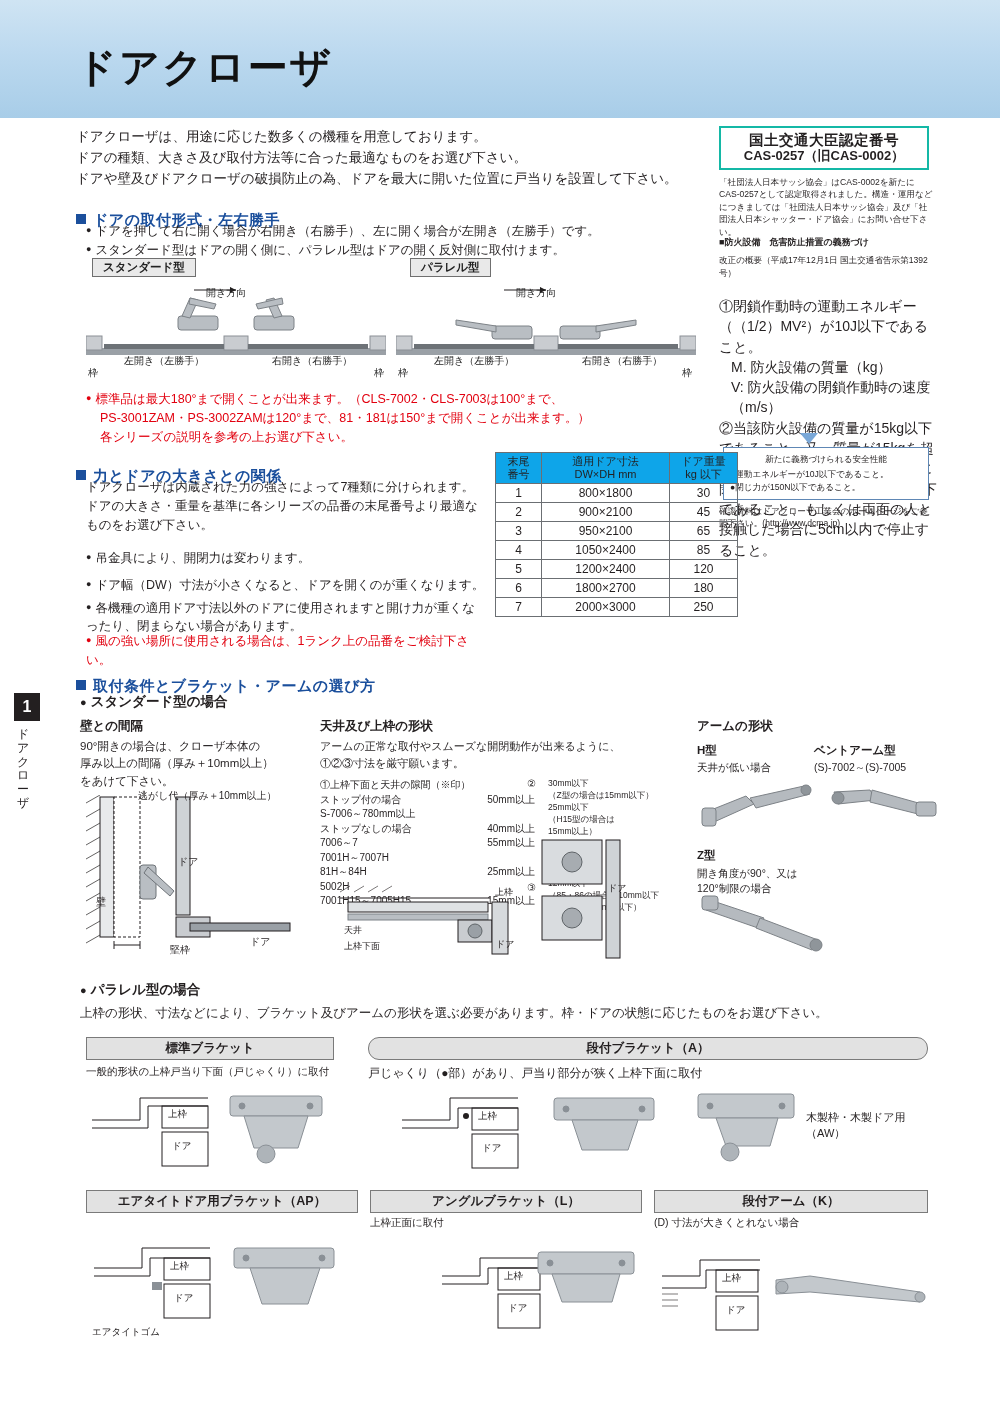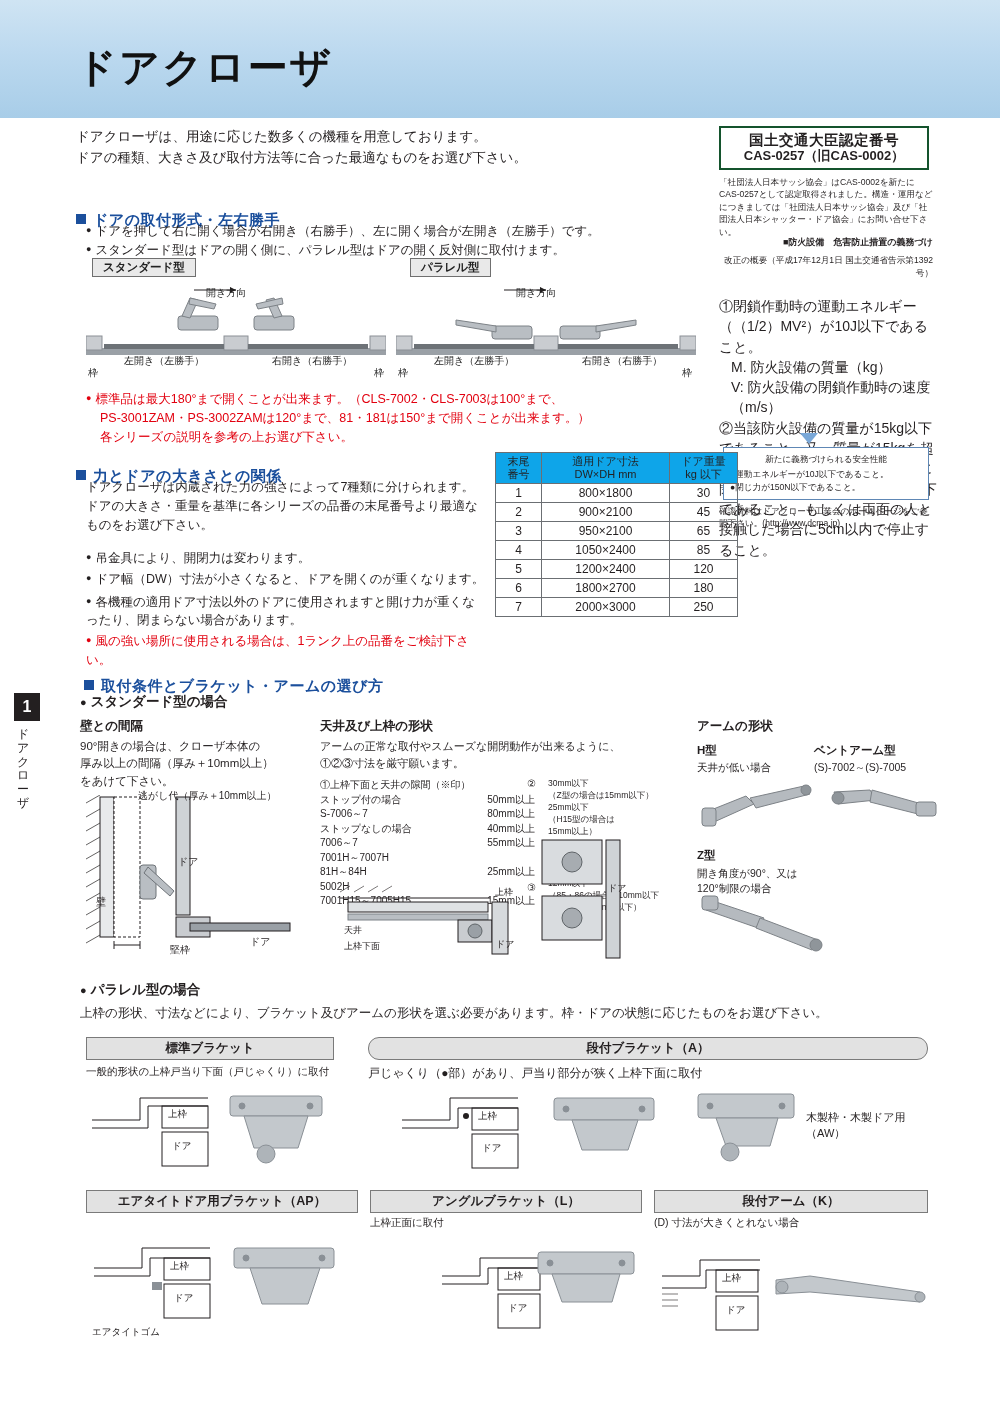--- a/index.html
+++ b/index.html
@@ -46,27 +46,27 @@
     content:""; display:inline-block; width:10px; height:10px;
     background:#1b4f9c; margin-right:7px; vertical-align:1px;
   }
   .bul { position:absolute; font-size:12.5px; line-height:1.5; }
   .bul .b::before { content:"●"; font-size:9px; margin-right:4px; vertical-align:2px; }
   .red { color:#e2000f; }
 
   
   .cert-box {
     position:absolute; left:719px; top:126px; width:210px; height:44px;
-    border:2px solid #14532d; display:flex; flex-direction:column;
+    border:2px solid #14b8a6; display:flex; flex-direction:column;
     align-items:center; justify-content:center; line-height:1.15;
   }
   .cert-t1 { font-size:14.5px; font-weight:bold; letter-spacing:0.5px; }
   .cert-t2 { font-size:13px; font-weight:bold; }
   .cert-note { position:absolute; left:719px; top:176px; width:214px; font-size:8.6px; line-height:1.45; }
-  .cert-sub { position:absolute; left:719px; top:236px; width:214px; font-size:8.6px; line-height:1.45;text-align:right; }
+  .cert-sub { position:absolute; left:719px; top:236px; width:214px; font-size:8.6px; line-height:1.45; }
   .cert-sub b { font-size:9px; }
   .cert-sub2 { position:absolute; left:719px; top:296px; width:218px; font-size:14px; line-height:1.45; }
   .arrow-down {
     position:absolute; left:800px; top:433px; width:0; height:0;
     border-left:9px solid transparent; border-right:9px solid transparent;
     border-top:11px solid #7aa8d8;
   }
   .safety-box {
     position:absolute; left:723px; top:447px; width:206px; padding:5px 6px;
     border:1px solid #5e87b5; font-size:8.6px; line-height:1.5; background:#fff;
@@ -115,20 +115,21 @@
 
   <div class="banner"></div>
   <div class="banner-title">ドアクローザ</div>
 
   <div class="side-tab">1</div>
   <div class="side-tab-label">ドアクローザ</div>
 
   <div class="lead">
     <div>ドアクローザは、用途に応じた数多くの機種を用意しております。</div>
     <div>ドアの種類、大きさ及び取付方法等に合った最適なものをお選び下さい。</div>
+    <div>ドアや壁及びドアクローザの破損防止の為、ドアを最大に開いた位置に戸当りを設置して下さい。</div>
   </div>
 
   <div class="cert-box">
     <div class="cert-t1">国土交通大臣認定番号</div>
     <div class="cert-t2">CAS-0257（旧CAS-0002）</div>
   </div>
   <div class="cert-note">「社団法人日本サッシ協会」はCAS-0002を新たにCAS-0257として認定取得されました。構造・運用などにつきましては「社団法人日本サッシ協会」及び「社団法人日本シャッター・ドア協会」にお問い合せ下さい。</div>
   <div class="cert-sub">
     <div><b>■防火設備　危害防止措置の義務づけ</b></div>
     <div style="height:5px"></div>
@@ -217,21 +218,21 @@
   </div>
 
   <h2 class="sec" style="left:76px; top:455px;">力とドアの大きさとの関係</h2>
   <div class="bul" style="left:86px; top:478px; width:400px;">
     <div>ドアクローザは内蔵された力の強さによって7種類に分けられます。</div>
     <div>ドアの大きさ・重量を基準に各シリーズの品番の末尾番号より最適な</div>
     <div>ものをお選び下さい。</div>
   </div>
   <div class="bul" style="left:86px; top:549px; width:400px;">
     <div class="b">吊金具により、開閉力は変わります。</div>
-    <div class="b" style="margin-top:2px">ドア幅（DW）寸法が小さくなると、ドアを開くのが重くなります。</div>
+    <div class="b" style="margin-top:8px">ドア幅（DW）寸法が小さくなると、ドアを開くのが重くなります。</div>
     <div class="b" style="margin-top:4px">各機種の適用ドア寸法以外のドアに使用されますと開け力が重くなったり、閉まらない場合があります。</div>
   </div>
   <div class="bul red" style="left:86px; top:632px; width:400px;">
     <div class="b">風の強い場所に使用される場合は、1ランク上の品番をご検討下さい。</div>
   </div>
 
   <table class="sizes">
     <thead>
       <tr>
         <th>
@@ -280,21 +281,21 @@
           <td class="c3">180</td>
         </tr>
       <tr>
           <td class="c1">7</td>
           <td class="c2">2000×3000</td>
           <td class="c3">250</td>
         </tr>
     </tbody>
   </table>
 
-  <h2 class="sec" style="left:76px; top:665px;margin-left:8px;">取付条件とブラケット・アームの選び方</h2>
+  <h2 class="sec" style="left:76px; top:665px;">取付条件とブラケット・アームの選び方</h2>
   <div class="sub" style="left:80px; top:693px;">スタンダード型の場合</div>
 
   <div style="position:absolute;left:80px;top:718px;font-size:12.5px;font-weight:bold">壁との間隔</div>
   <div style="position:absolute;left:80px;top:738px;font-size:11.5px;line-height:1.5;width:230px">
     <div>90°開きの場合は、クローザ本体の</div>
     <div>厚み以上の間隔（厚み＋10mm以上）</div>
     <div>をあけて下さい。</div>
   </div>
 
   <div style="position:absolute;left:78px;top:795px">
@@ -336,21 +337,21 @@
   <div style="position:absolute;left:320px;top:738px;font-size:11px;line-height:1.5;width:340px">
     <div>アームの正常な取付やスムーズな開閉動作が出来るように、</div>
     <div>①②③寸法を厳守願います。</div>
   </div>
   <div style="position:absolute;left:320px;top:778px;font-size:10px;line-height:1.45;width:215px">
     <div>①上枠下面と天井の隙間（※印）</div>
     <div style="display:flex;justify-content:space-between">
         <span>ストップ付の場合</span>
         <span>50mm以上</span>
       </div>
-    <div style="display:flex;justify-content:space-between">
+    <div style="display:flex;">
         <span>S-7006～7</span>
         <span>80mm以上</span>
       </div>
     <div style="display:flex;justify-content:space-between">
         <span>ストップなしの場合</span>
         <span>40mm以上</span>
       </div>
     <div style="display:flex;justify-content:space-between">
         <span>7006～7</span>
         <span>55mm以上</span>

